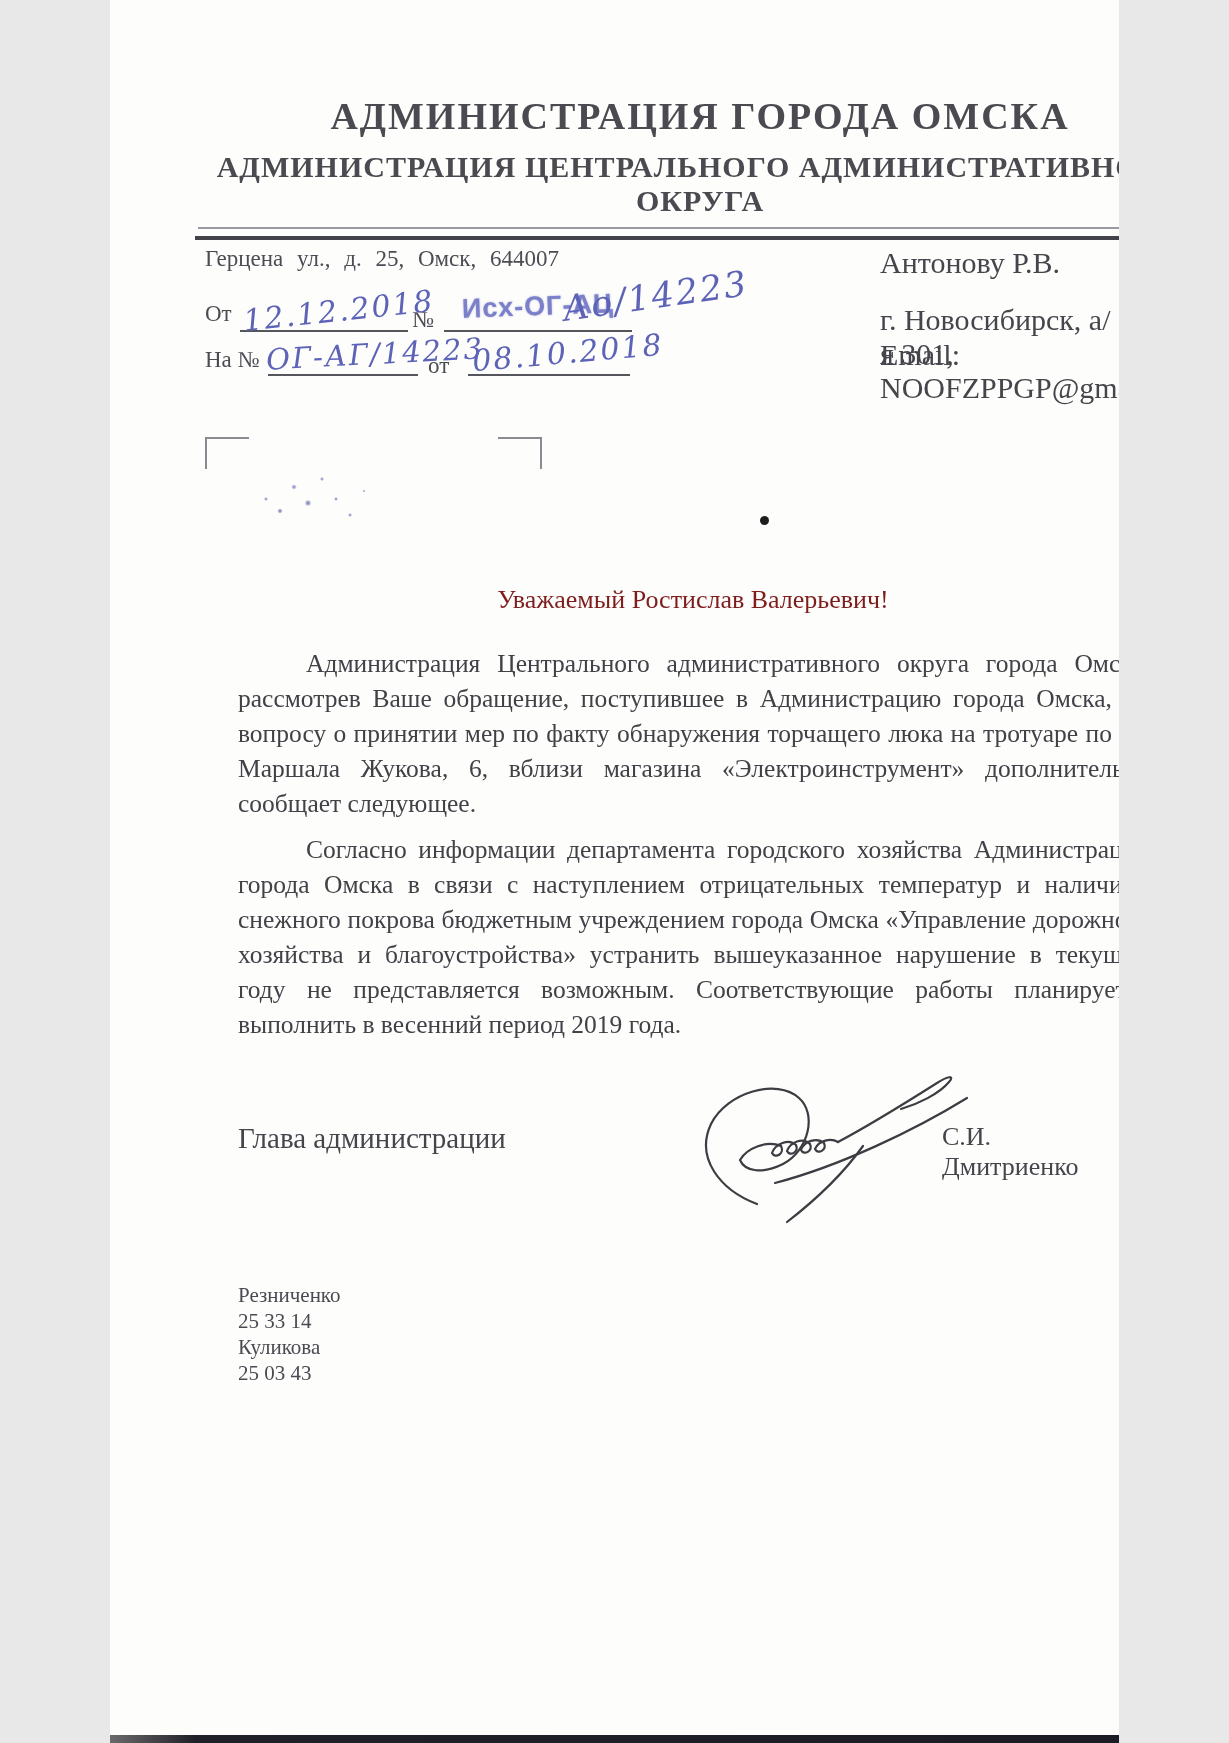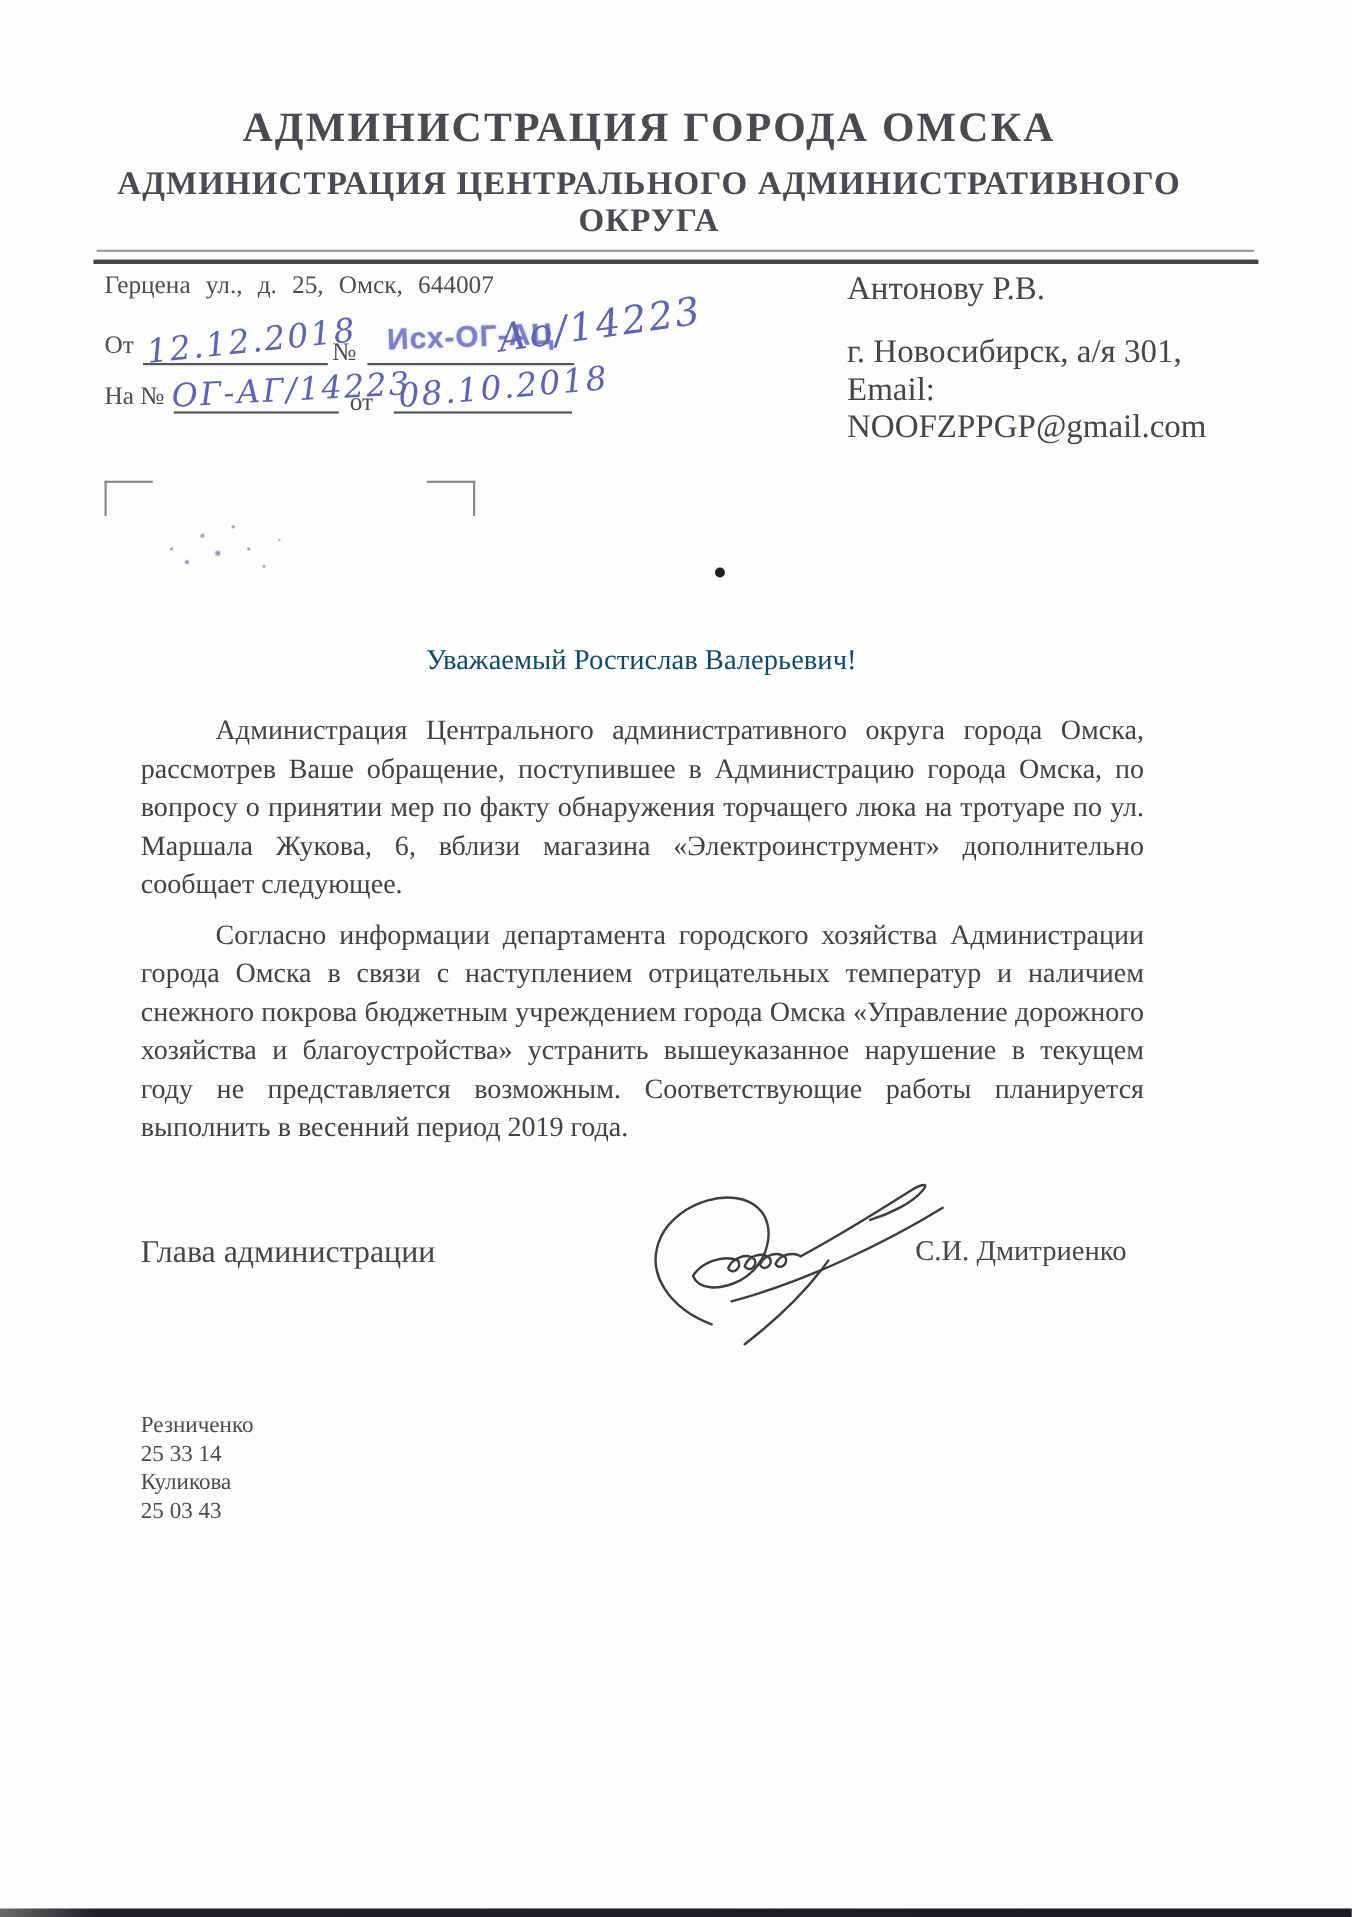--- a/index.html
+++ b/index.html
@@ -1,18 +1,18 @@
 <!DOCTYPE html>
 <html lang="ru"><head>
 <meta charset="utf-8">
 <style>
   html,body{margin:0;padding:0;background:#e8e8e8;}
   .page{
     position:relative;
-    width:1229px;height:1743px;
+    width:1009px;height:1743px;
     margin:0 auto;
     background:#fdfdfc;
     overflow:hidden;
     font-family:"Liberation Serif","DejaVu Serif",serif;
     color:#3e3e44;
   }
   
   .org1{
     position:absolute;left:62px;top:94px;width:1056px;
     text-align:center;font-weight:bold;font-size:38px;
@@ -65,21 +65,21 @@
   .dot{position:absolute;left:650px;top:516px;width:9px;height:9px;border-radius:50%;background:#1d1d1f;}
   
   .rcp{position:absolute;left:770px;font-size:30px;color:#45454c;}
   .rcp-name{top:246px;}
   .rcp-city{top:303px;}
   .rcp-email-label{top:338px;}
   .rcp-email{top:371px;}
   
   .salutation{
     position:absolute;left:128px;top:585px;width:910px;
-    text-align:center;font-size:26px;color:#0c4a6e;
+    text-align:center;font-size:26px;color:#7f1d1d;
   }
   .body-text{
     position:absolute;left:128px;top:646px;width:912px;
     font-size:25.5px;line-height:35px;color:#414147;
     text-align:justify;
   }
   .body-text p{margin:0;text-indent:68px;}
   .body-text p + p{margin-top:11px;}
   
   .sig-title{position:absolute;left:128px;top:1122px;font-size:29px;color:#45454c;}

